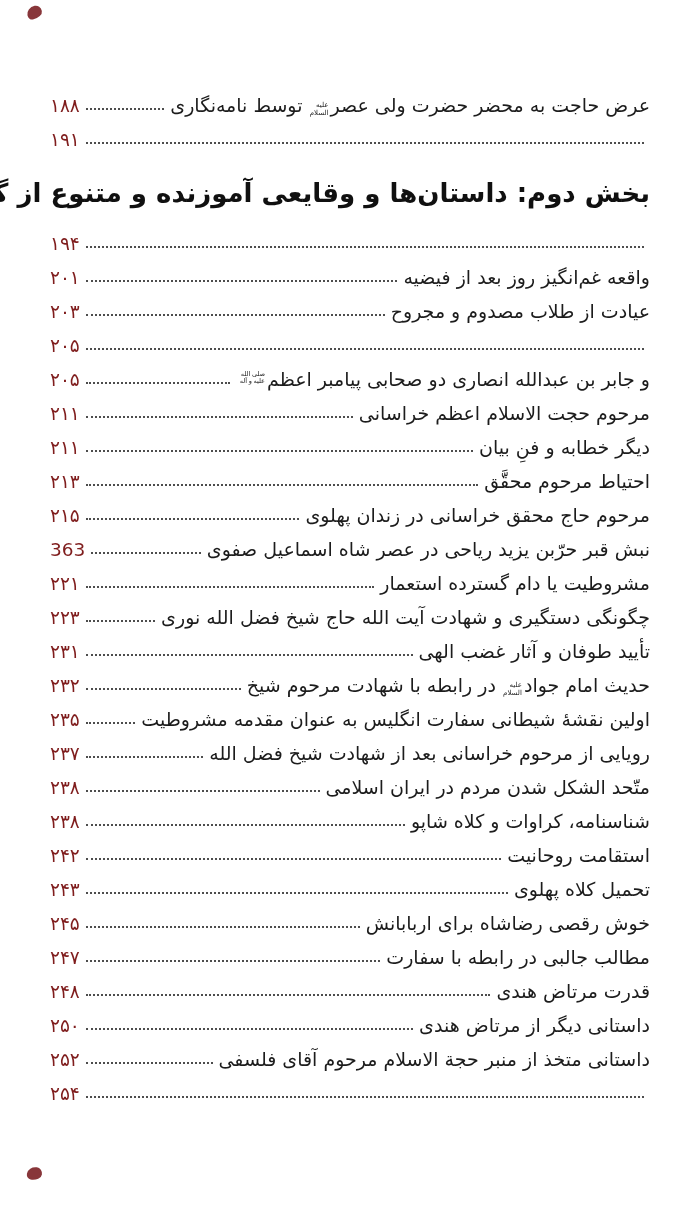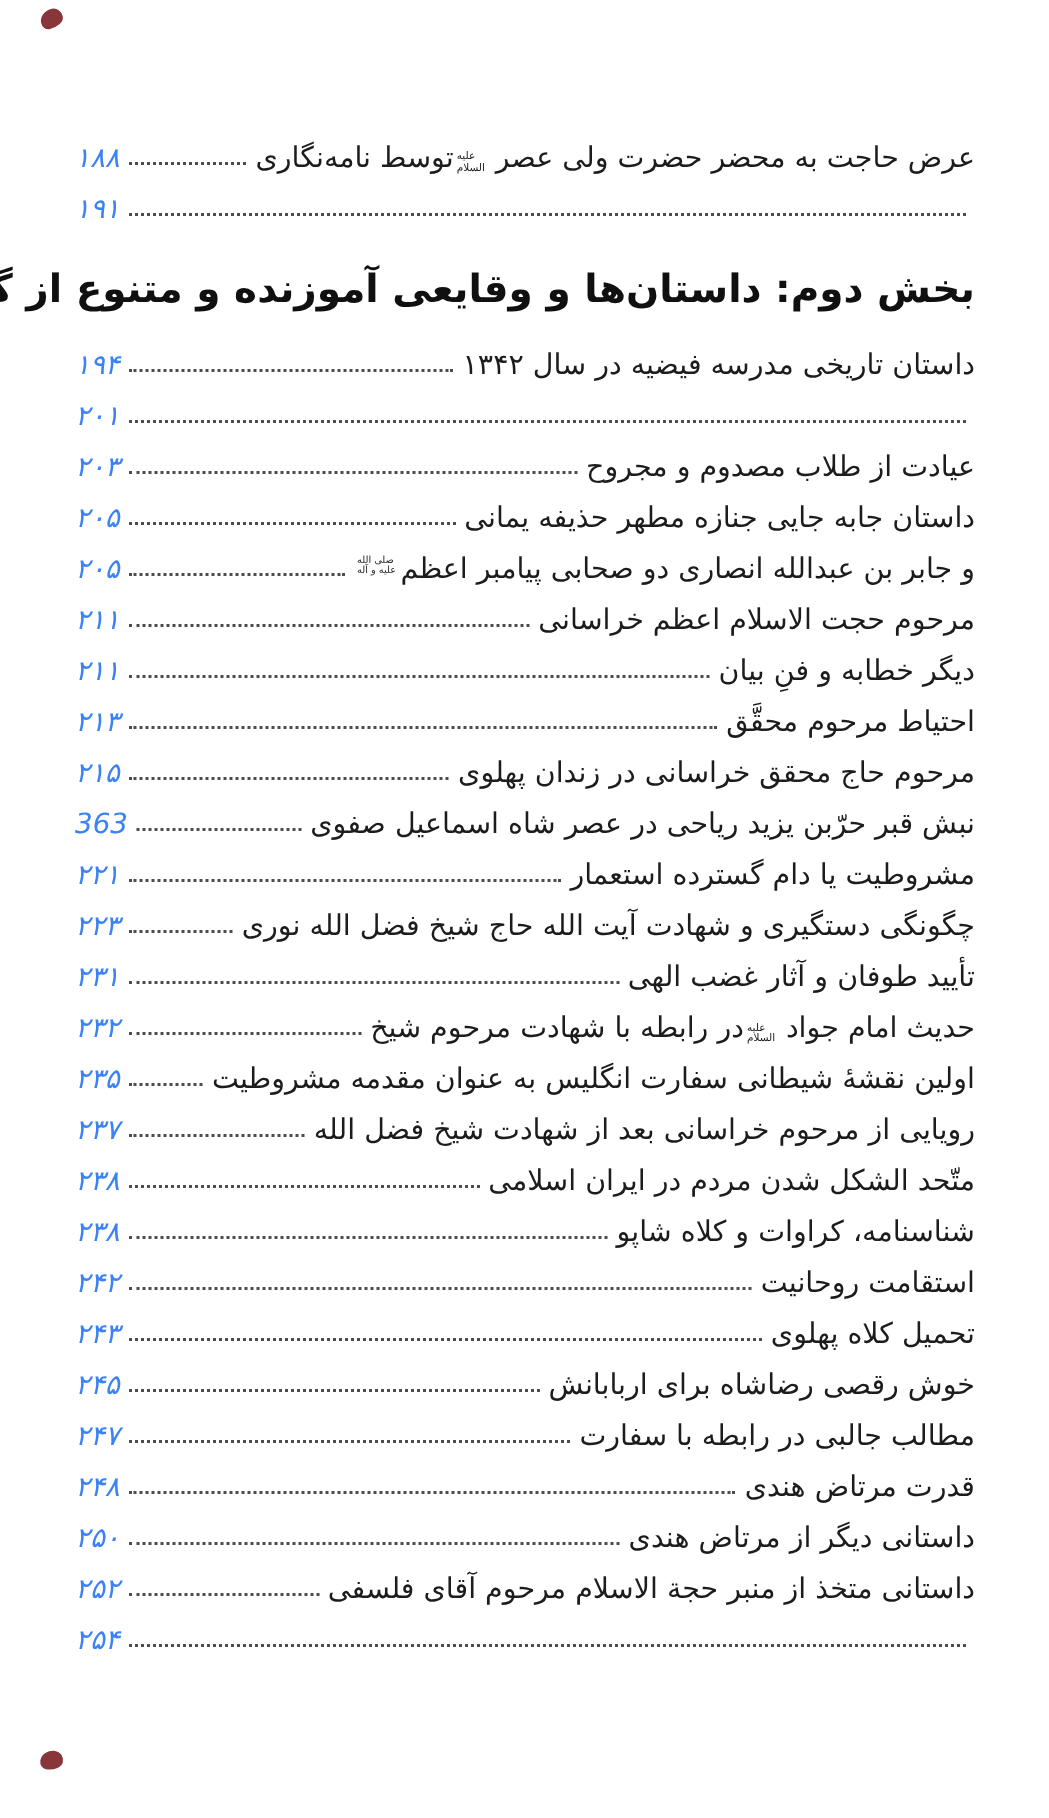--- a/index.html
+++ b/index.html
@@ -49,43 +49,43 @@
   }
   .leader {
     flex: 1 1 auto;
     min-width: 6px;
     border-bottom: 2px dotted #4d4d4d;
     margin: 0 6px 8px 6px;
   }
   .page-num {
     font-size: 18.5px;
     line-height: 1.3;
-    color: #3b82f6;
+    color: #7f1d1d;
     white-space: nowrap;
-    font-style: italic;
   }
   .section-heading {
     text-align: center;
     font-weight: bold;
     font-size: 26px;
     line-height: 1.35;
     color: #101010;
     margin: 24px 0 11px 0;
     white-space: nowrap;
   }
   .hon {
     display: inline-block;
     width: 24px;
     font-size: 7px;
     line-height: 1.12;
-    text-align: left;
+    text-align: right;
     vertical-align: -3px;
     margin: 0 2px;
     white-space: normal;
     color: #222;
+    font-family: Liberation Serif, serif;
   }
   .hon.big {
     width: 27px;
     font-size: 6.5px;
     transform: translateY(-6px);
   }
 </style>
 </head>
 <body>
 
@@ -103,35 +103,34 @@
         <div class="toc-row">
           <span class="leader"></span>
           <span class="page-num">۱۹۱</span>
         </div>
       </div>
 
     <div class="section-heading">بخش دوم: داستان‌ها و وقایعی آموزنده و متنوع از گذشتگان</div>
 
     <div id="entries">
         <div class="toc-row">
-          <span class="toc-title"><span>داستان تاریخی مدرسه فیضیه در سال ۱۳۴۲</span></span>
           <span class="leader"></span>
           <span class="page-num">۱۹۴</span>
         </div>
         <div class="toc-row">
+          <span class="toc-title"><span>واقعه غم‌انگیز روز بعد از فیضیه</span></span>
           <span class="leader"></span>
           <span class="page-num">۲۰۱</span>
         </div>
         <div class="toc-row">
           <span class="toc-title"><span>عیادت از طلاب مصدوم و مجروح</span></span>
           <span class="leader"></span>
           <span class="page-num">۲۰۳</span>
         </div>
         <div class="toc-row">
-          <span class="toc-title"><span>داستان جابه جایی جنازه مطهر حذیفه یمانی</span></span>
           <span class="leader"></span>
           <span class="page-num">۲۰۵</span>
         </div>
         <div class="toc-row">
           <span class="toc-title"><span>و جابر بن عبدالله انصاری دو صحابی پیامبر اعظم</span><span class="hon big">صلی الله علیه و آله</span></span>
           <span class="leader"></span>
           <span class="page-num">۲۰۵</span>
         </div>
         <div class="toc-row">
           <span class="toc-title"><span>مرحوم حجت الاسلام اعظم خراسانی</span></span>

